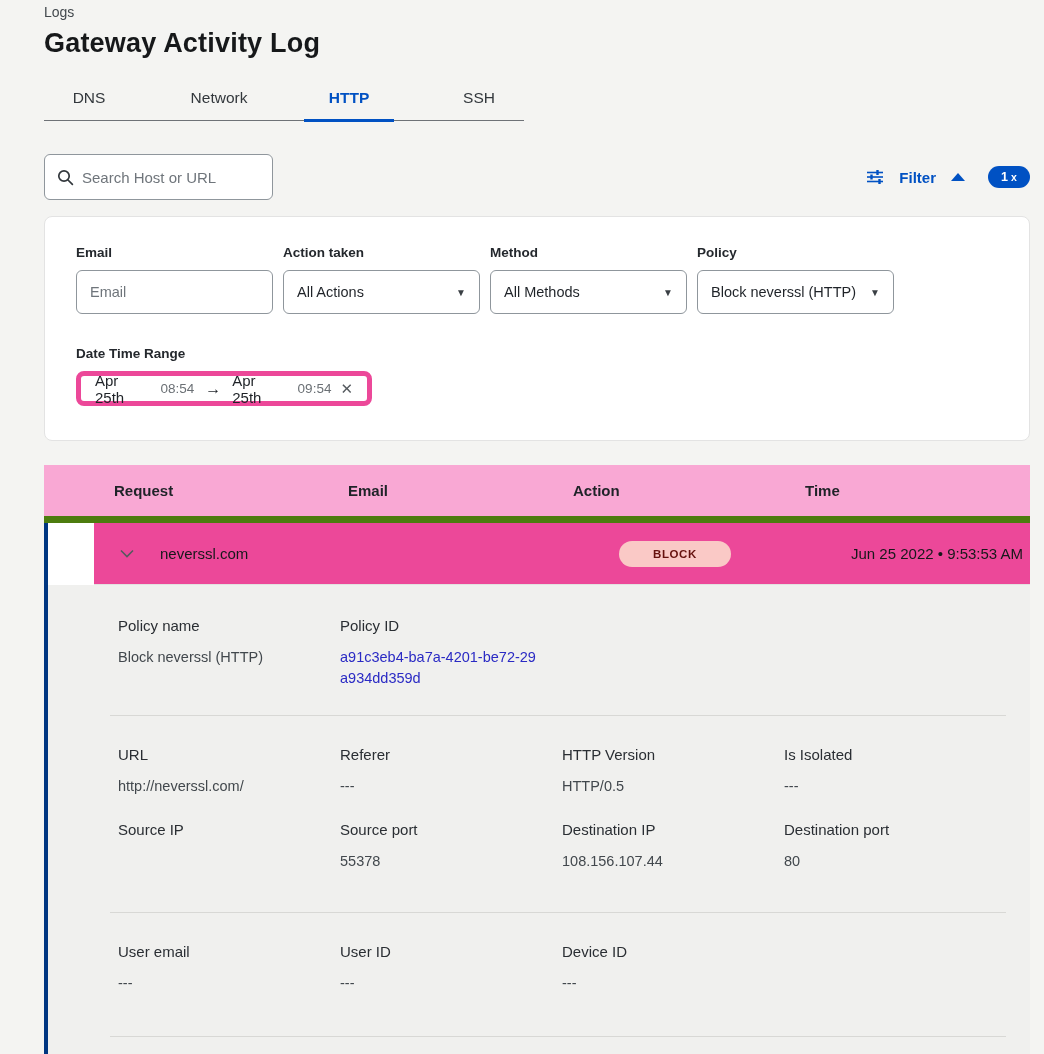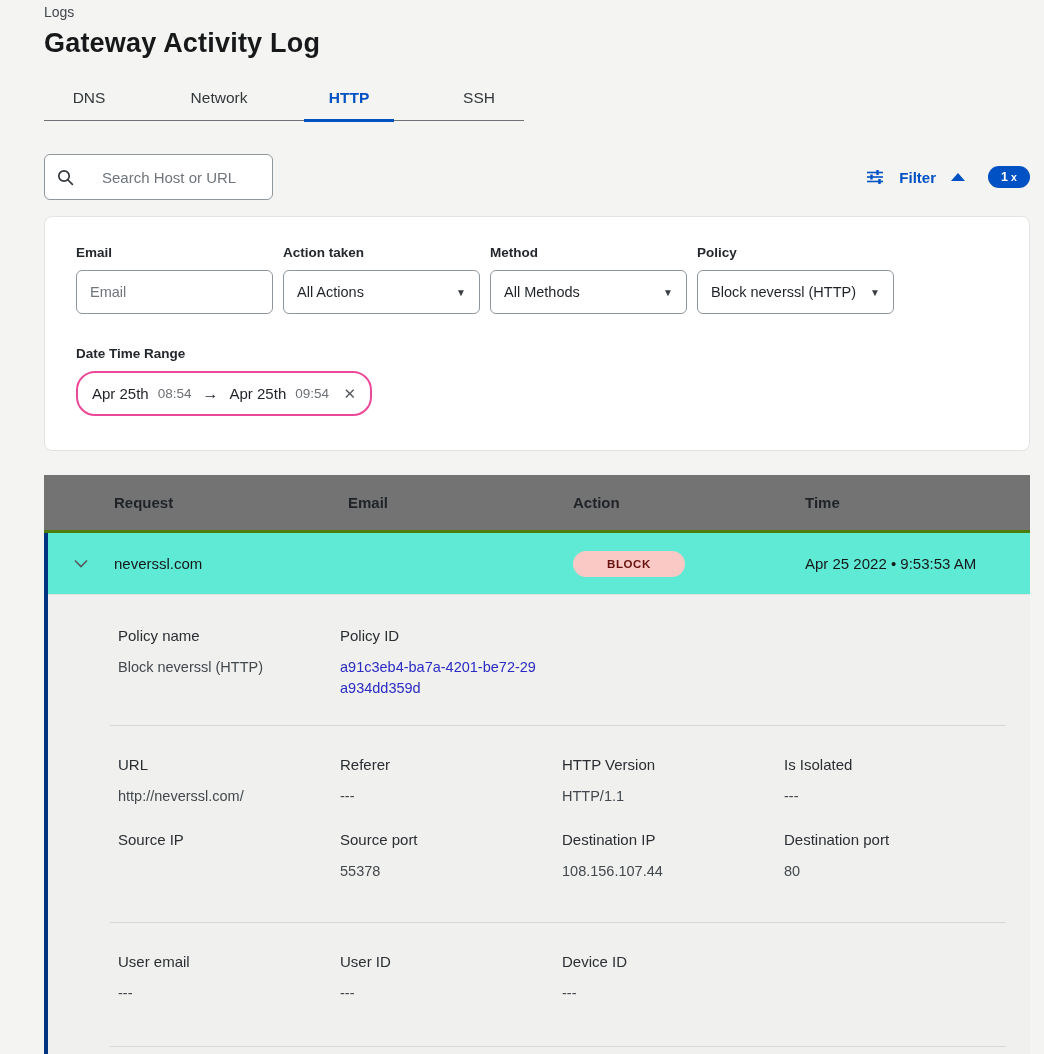--- a/index.html
+++ b/index.html
@@ -22,21 +22,21 @@
     padding: 8px 0 13px 0; cursor: pointer; position: relative;
   }
   .tab.active { color: #0051c3; font-weight: bold; }
   .tab.active::after {
     content: ""; position: absolute; left: 0; right: 0; bottom: -2px; height: 3px; background: #0051c3;
   }
 
   
   .toolbar { display: flex; justify-content: space-between; align-items: center; margin-top: 33px; }
   .search-box {
-    display: flex; align-items: center; gap: 28px;
+    display: flex; align-items: center; gap: 8px;
     width: 229px; height: 46px; background: #fff;
     border: 1px solid #8f969c; border-radius: 6px; padding: 0 12px;
   }
   .search-box svg { flex: 0 0 auto; }
   .search-box input {
     border: none; outline: none; font-size: 15px; width: 100%;
     font-family: "Liberation Sans", sans-serif; color: #1f2328; background: transparent;
   }
   .search-box input::placeholder { color: #6f757b; }
   .filter-group { display: flex; align-items: center; gap: 15px; cursor: pointer; text-align: center; }
@@ -62,39 +62,39 @@
     font-size: 14.5px; padding: 0 13px; background: #fff; color: #1f2328;
   }
   .text-input { outline: none; font-family: "Liberation Sans", sans-serif; }
   .text-input::placeholder { color: #6f757b; }
   .select-input {
     display: flex; align-items: center; justify-content: space-between; cursor: pointer;
   }
   .select-caret { font-size: 10px; color: #3a3f44; }
   .date-label { margin-top: 32px; }
   .date-range-field {
-    margin-top: 0; width: 296px; height: 45px; border: 2px solid #ec4899; border-radius: 19px;
+    margin-top: 0; width: 296px; height: 35px; border: 5px solid #ec4899; border-radius: 8px;
     display: flex; align-items: center; gap: 9px; padding: 0 14px; background: #fff; cursor: pointer;
   }
   .date-part { font-size: 15px; color: #1f2328; }
   .time-part { font-size: 13.5px; color: #6b7075; }
   .range-arrow { font-size: 16px; color: #1f2328; padding: 0 2px; }
   .clear-icon { margin-left: auto; color: #555a5f; font-size: 15px; cursor: pointer; }
 
   
   .table-card { margin-top: 24px; background: #fff; width: 986px; }
   .thead {
     display: grid; grid-template-columns: 70px 234px 225px 232px 1fr;
-    height: 58px; align-items: center; background: #737373; border-bottom: 3px solid #4d7c0f;
+    height: 58px; align-items: center; background: #f9a8d4; border-bottom: 7px solid #4d7c0f;
   }
   .th { font-size: 15px; font-weight: bold; color: #1f2328; }
   .log-row-wrap { border-left: 4px solid #003681; }
   .log-row {
     display: grid; grid-template-columns: 66px 234px 225px 232px 1fr;
-    height: 62px; align-items: center; background: #5eead4; border-bottom: 1px solid #e2e2e0;
+    height: 62px; align-items: center; background: #ec4899; border-bottom: 1px solid #e2e2e0; margin-left: 46px;
   }
   .chevron-cell { display: flex; justify-content: center; cursor: pointer; }
   .request-cell { font-size: 15px; color: #16181a; }
   .action-badge {
     display: inline-flex; align-items: center; justify-content: center;
     background: #fac9c6; color: #66110e; font-size: 11.5px; font-weight: bold;
     letter-spacing: 0.6px; border-radius: 13px; height: 26px; width: 112px; text-align: right;
   }
   .time-cell { font-size: 15px; color: #16181a; }
 
@@ -207,21 +207,21 @@
         <div class="chevron-cell">
           <svg width="14" height="9" viewBox="0 0 14 9">
             <polyline points="1,1.5 7,7.5 13,1.5" fill="none" stroke="#555a5f" stroke-width="1.6"></polyline>
           </svg>
         </div>
         <div class="request-cell">neverssl.com</div>
         <div></div>
         <div>
           <span class="action-badge">BLOCK</span>
         </div>
-        <div class="time-cell">Apr 25 2022 • 9:53:53 AM</div>
+        <div class="time-cell">Jun 25 2022 • 9:53:53 AM</div>
       </div>
 
       <div class="detail-panel">
 
         <div class="detail-grid sec-policy">
           <div class="dcell">
             <div class="dlabel">Policy name</div>
             <div class="dvalue">Block neverssl (HTTP)</div>
           </div>
           <div class="dcell">
@@ -237,21 +237,21 @@
             <div class="dcell">
               <div class="dlabel">URL</div>
               <div class="dvalue">http://neverssl.com/</div>
             </div>
             <div class="dcell">
               <div class="dlabel">Referer</div>
               <div class="dvalue">---</div>
             </div>
             <div class="dcell">
               <div class="dlabel">HTTP Version</div>
-              <div class="dvalue">HTTP/1.1</div>
+              <div class="dvalue">HTTP/0.5</div>
             </div>
             <div class="dcell">
               <div class="dlabel">Is Isolated</div>
               <div class="dvalue">---</div>
             </div>
           </div>
           <div class="detail-grid row2">
             <div class="dcell">
               <div class="dlabel">Source IP</div>
             </div>

